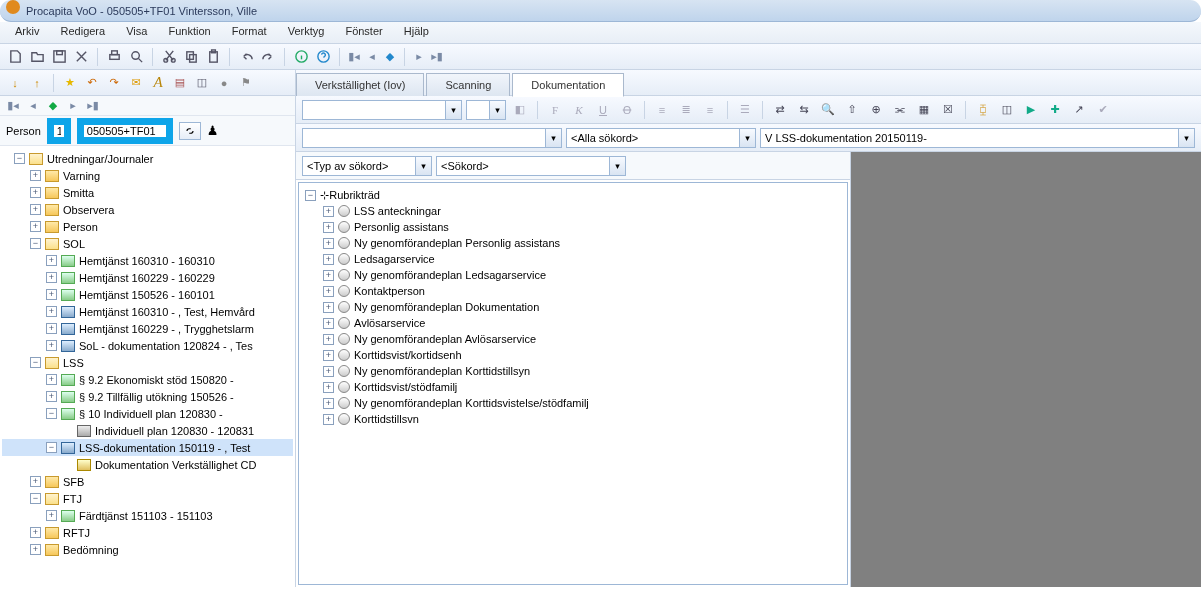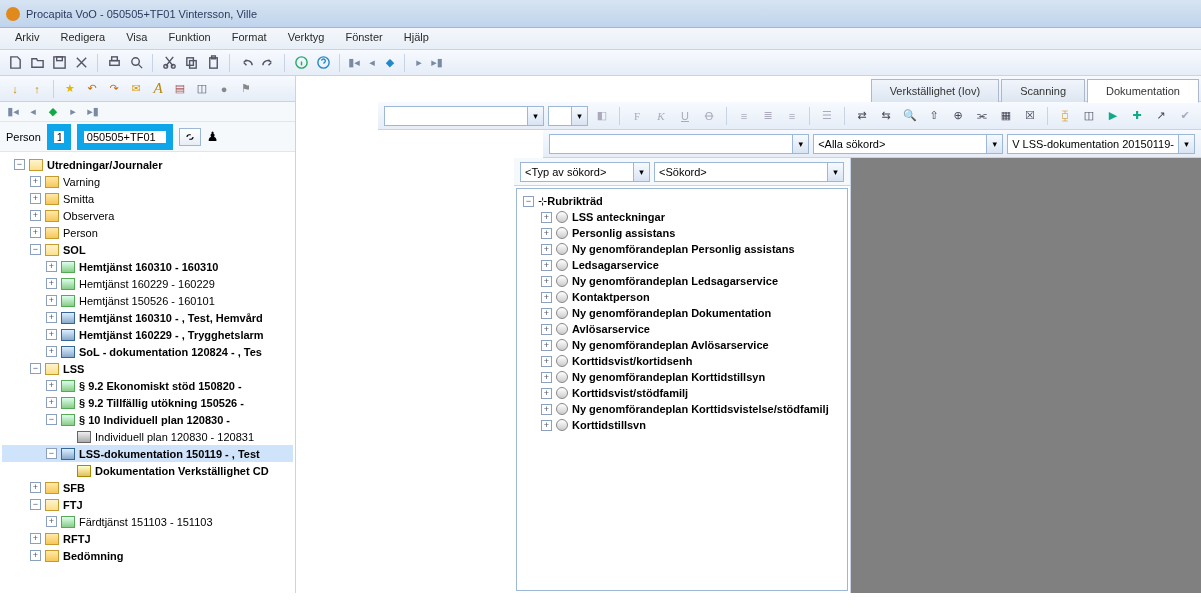--- a/index.html
+++ b/index.html
@@ -1,44 +1,44 @@
 <!DOCTYPE html>
 <html><head>
 <meta charset="utf-8">
 <style>
   * { box-sizing: border-box; margin: 0; padding: 0; font-family: Tahoma, Arial, sans-serif; font-size: 11px; }
   body { background: #fff; width: 1201px; height: 613px; overflow: hidden; }
-  .titlebar { background: linear-gradient(#d7e4f2,#bfd4ec); height: 28px; line-height: 22px; padding-left: 6px; color: #2b3a5b; border-bottom: 1px solid #9db7d6; display: flex; align-items: center; }
+  .titlebar { background: linear-gradient(#d7e4f2,#bfd4ec); height: 22px; line-height: 22px; padding-left: 6px; color: #2b3a5b; border-bottom: 1px solid #9db7d6; display: flex; align-items: flex-start; border-radius: 11px; }
   .titlebar .tb-icon { width: 14px; height: 14px; background: #e08a1e; border-radius: 50%; margin-right: 6px; display: inline-block; }
   .menubar { background: linear-gradient(#f4f8fc,#e8eef6); height: 22px; border-bottom: 1px solid #c8d4e4; padding-left: 6px; }
   .menubar span { display: inline-block; padding: 3px 9px; color: #2a2a2a; }
   .toolbar1, .toolbar2 { background: linear-gradient(#f7faff,#e6edf7); border-bottom: 1px solid #c8d4e4; height: 26px; display: flex; align-items: center; padding: 0 6px; gap: 4px; }
   .ticon { width: 18px; height: 18px; display: inline-flex; align-items: center; justify-content: center; color: #556; }
   .ticon svg { width: 15px; height: 15px; }
   .sep { width: 1px; height: 18px; background: #c8d4e4; margin: 0 3px; }
   .main { display: flex; height: 517px; }
   .left { width: 296px; border-right: 1px solid #c8d4e4; background: #f6f9fc; display:flex; flex-direction:column; }
-  .right { flex: 1; display: flex; flex-direction: column; align-items: flex-end; }
+  .right { flex: 1; display: flex; flex-direction: column; }
   .left-tb { height: 26px; background: linear-gradient(#f7faff,#e6edf7); border-bottom:1px solid #c8d4e4; display:flex; align-items:center; padding:0 6px; gap:4px;}
   .left-nav { height: 20px; display:flex; align-items:center; padding:0 6px; gap:6px; border-bottom:1px solid #e0e6ef;}
   .nav-btn { color:#7a8aa5; width:14px; text-align:center;}
   .person-row { height: 30px; display:flex; align-items:center; border-bottom:1px solid #e0e6ef; padding:0 6px; gap:6px;}
   .small-input { border:7px solid #0ea5e9; height:26px; background:#fff; padding:0 3px; }
   .btn3d { width:22px; height:18px; border:1px solid #9db7d6; background:linear-gradient(#fff,#e6edf7); display:inline-flex; align-items:center; justify-content:center;}
   .tree { flex:1; overflow:auto; background:#fff; padding:4px 2px; }
   .tnode { display:flex; align-items:center; white-space:nowrap; height:17px; padding-left:4px; color:#000; }
   .tnode .exp { width:11px; height:11px; border:1px solid #8aa0bd; display:inline-flex; align-items:center; justify-content:center; font-size:9px; line-height:1; margin-right:4px; color:#4a5a78; background:#fff;}
   .tnode .noexp { width:11px; height:11px; margin-right:4px;}
   .folder { width:14px; height:12px; background:linear-gradient(#ffe9a8,#f6c75a); border:1px solid #c89a2e; margin-right:4px;}
   .folder.open { background:linear-gradient(#fff3cf,#fbe08a);}
   .doc-ico { width:14px; height:12px; background:linear-gradient(#dfe,#8c8); border:1px solid #5a5; margin-right:4px;}
   .doc-ico.b { background:linear-gradient(#def,#8ac); border-color:#369;}
   .doc-ico.y { background:linear-gradient(#ffc,#e0c060); border-color:#a80;}
   .doc-ico.k { background:linear-gradient(#eee,#aaa); border-color:#666;}
-  .bold { font-weight:bold; }
+  .bold { font-weight:normal; }
   .ind1 { padding-left: 12px; } .ind2 { padding-left: 28px; } .ind3 { padding-left: 44px; } .ind4 { padding-left: 60px; }
   .tnode.sel { background:#cfe3fa; }
   
   .tabs { height:26px; display:flex; background:linear-gradient(#f7faff,#e6edf7); border-bottom:1px solid #c8d4e4;}
   .tab { padding:5px 18px 0 18px; border:1px solid #aab9cd; border-bottom:none; margin-top:3px; margin-right:2px; background:linear-gradient(#f1f5fb,#dde6f1); height:23px; color:#333;}
   .tab.active { background:#fff; height:24px; border-bottom:1px solid #fff; position:relative; top:0;}
   .rte-tb { height:28px; background:linear-gradient(#f7faff,#e6edf7); border-bottom:1px solid #c8d4e4; display:flex; align-items:center; padding:0 6px; gap:4px;}
   .combo { border:1px solid #9db7d6; background:#fff; height:20px; display:inline-flex; align-items:center; position:relative;}
   .combo .arrow { width:16px; border-left:1px solid #9db7d6; background:linear-gradient(#f7faff,#d9e4f2); display:flex; align-items:center; justify-content:center; height:100%; font-size:9px;}
   .rte-btn { width:20px; height:20px; display:inline-flex; align-items:center; justify-content:center; color:#445; border:1px solid transparent;}

